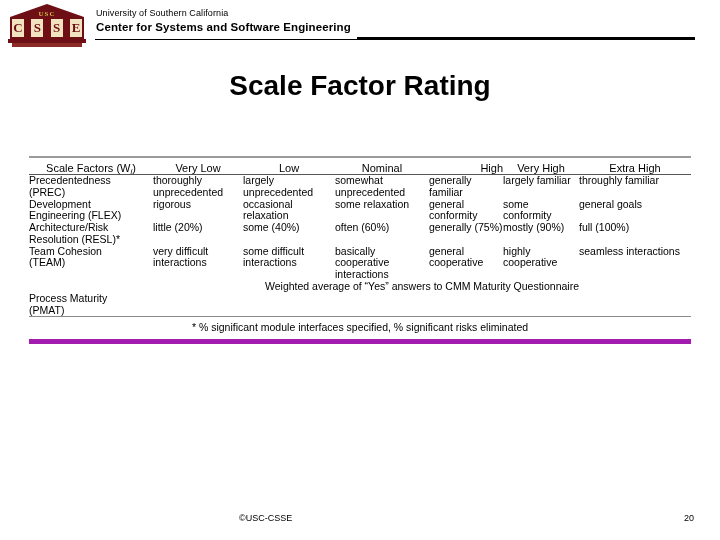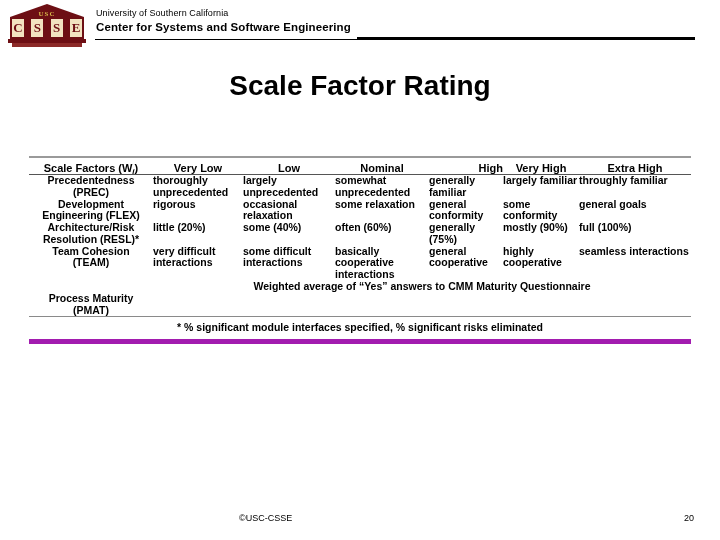--- a/index.html
+++ b/index.html
@@ -143,21 +143,21 @@
   }
   table.sf {
     width: 662px;
     border-collapse: collapse;
     font-size: 10.5px;
     table-layout: fixed;
   }
   table.sf td, table.sf th {
     padding: 0;
     vertical-align: top;
-    font-weight: bold;
+    font-weight: normal;
   }
   .topline td {
     border-top: 2px solid #9a9a9a;
     height: 4px;
     font-size: 0;
     line-height: 0;
   }
   thead th {
     font-weight: bold;
     font-size: 11px;
@@ -171,21 +171,21 @@
   th.c-nom     { text-align: center; }
   th.c-high    { text-align: right;  }
   th.c-vhigh   { text-align: center; }
   th.c-xhigh   { text-align: center; }
 
   tbody td {
     padding: 7px 4px 1px 4px;
     line-height: 1.12;
   }
   td.factor {
-    text-align: center;
+    text-align: left;
     padding-right: 8px;
   }
   td.val { text-align: left; }
 
   tr.pmat td.factor { padding-top: 12px; }
   td.span-note {
     text-align: center;
     padding-top: 12px;
     padding-bottom: 4px;
   }

